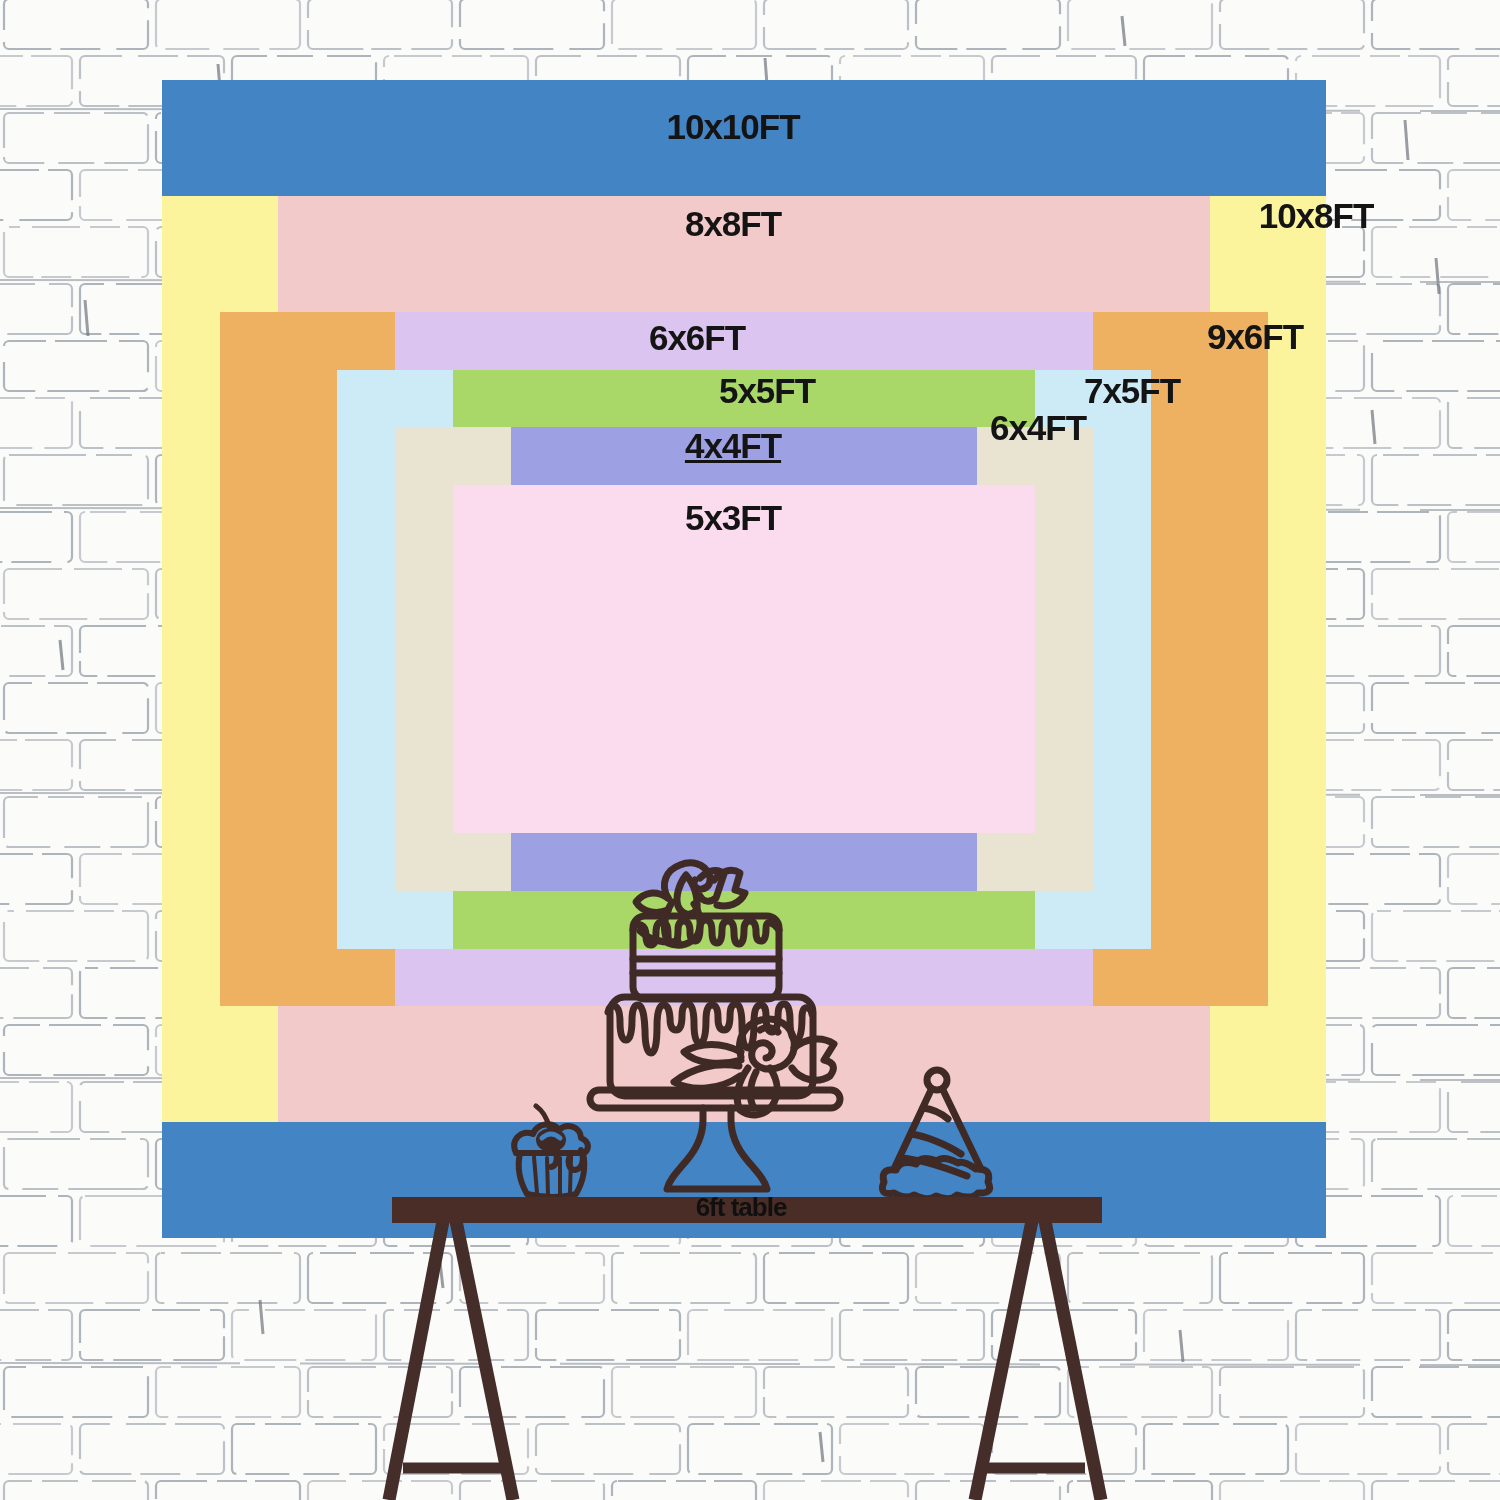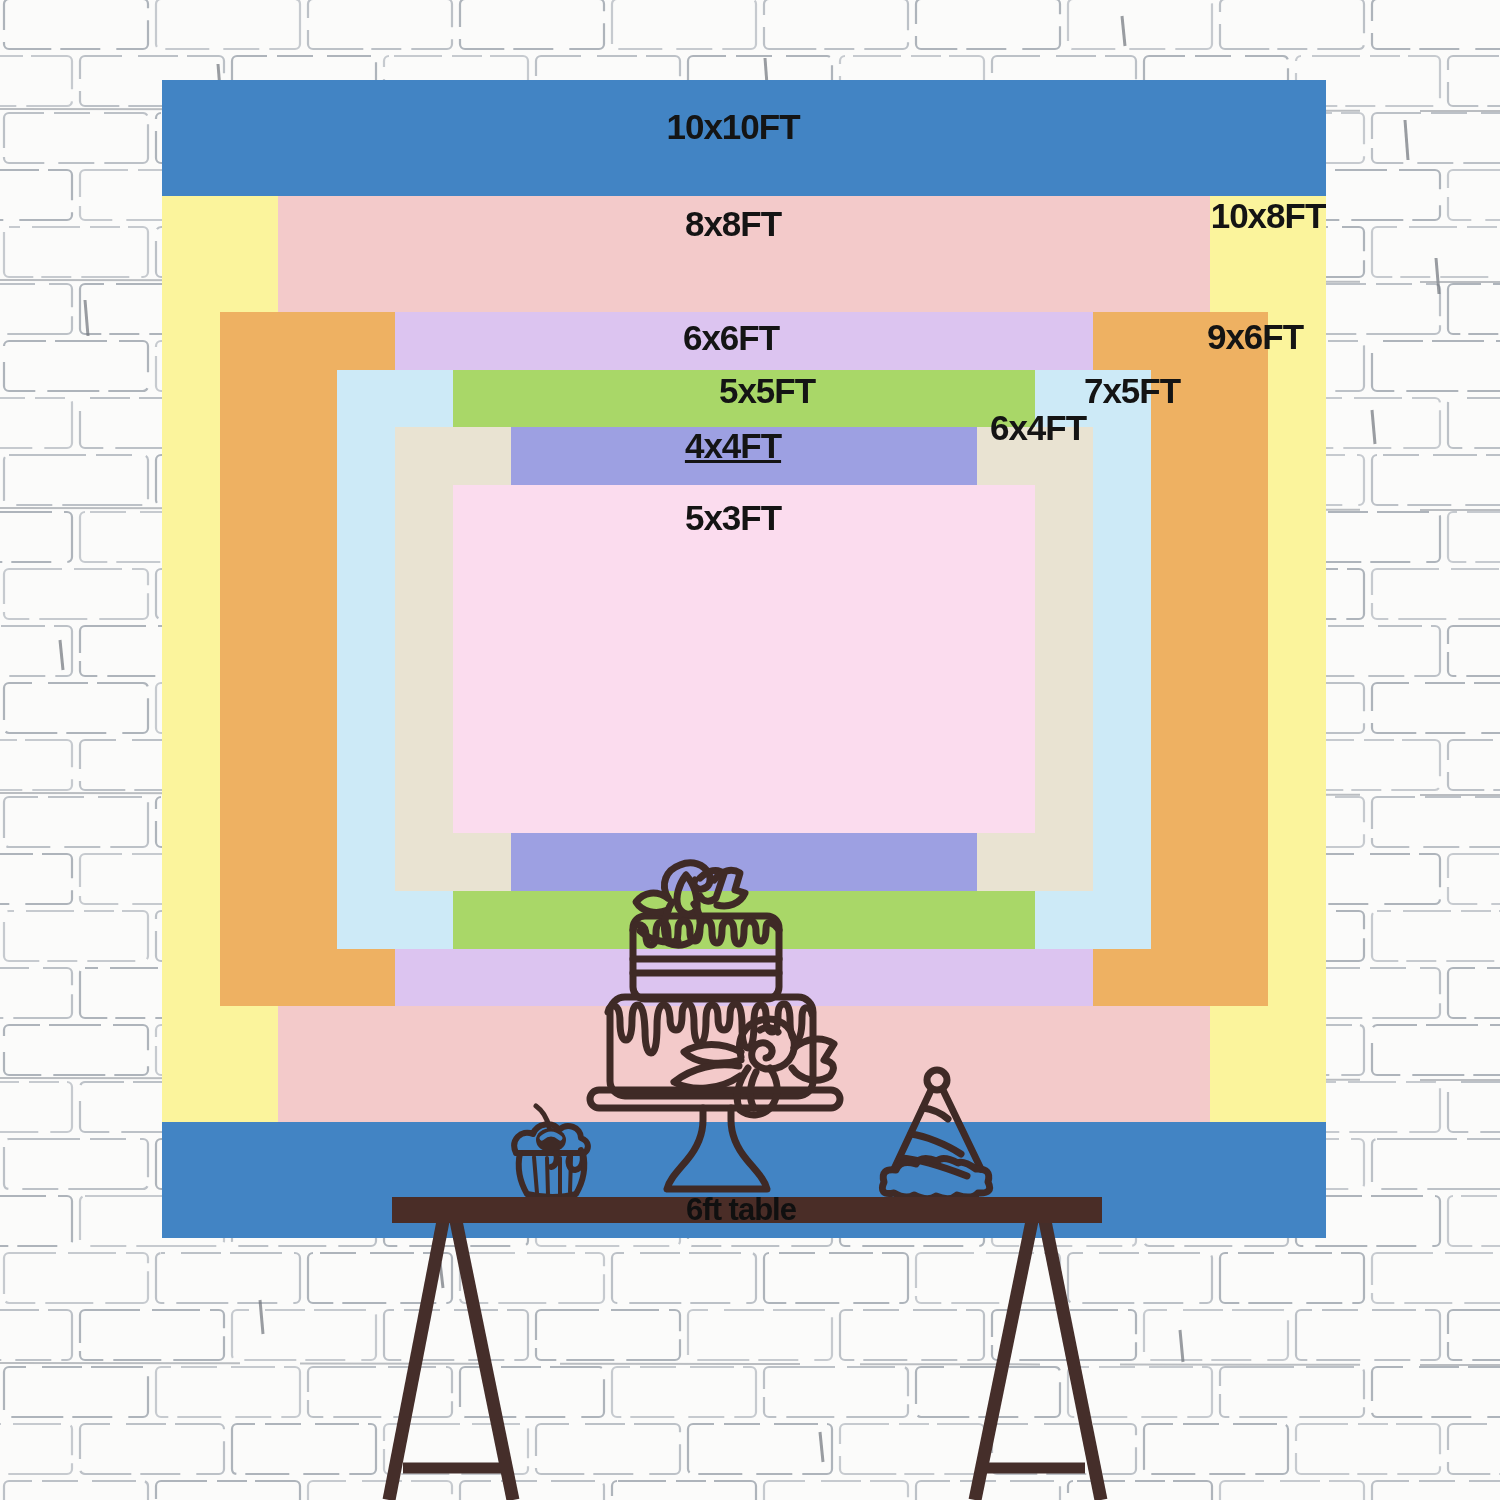--- a/index.html
+++ b/index.html
@@ -10,21 +10,21 @@
   #wall-svg,#art-svg{position:absolute;left:0;top:0;width:1500px;height:1500px;}
   #backdrop-layer{position:absolute;left:0;top:0;width:1500px;height:1500px;}
   .size-rect{position:absolute;}
   .size-label{
     position:absolute;transform:translate(-50%,-50%);
     font-weight:700;font-size:35px;letter-spacing:-1px;white-space:nowrap;
   }
   #table-bar{position:absolute;height:26px;}
   #table-label{
     position:absolute;transform:translateX(-50%);
-    font-weight:700;font-size:31px;letter-spacing:-1px;white-space:nowrap;
+    font-weight:700;font-size:26px;letter-spacing:-1px;white-space:nowrap;
   }
 </style>
 </head>
 <body>
 
 <div id="canvas">
 
   <svg id="wall-svg" viewBox="0 0 1500 1500" xmlns="http://www.w3.org/2000/svg">
     <rect x="0" y="0" width="1500" height="1500" fill="#fbfbfa"></rect>
     <g id="brick-g">
@@ -378,24 +378,24 @@
       <div class="size-rect" style="left: 162px; top: 195.8px; width: 1164px; height: 926.4px; background: rgb(251, 244, 156);"></div>
       <div class="size-rect" style="left: 278.4px; top: 195.8px; width: 931.2px; height: 926.4px; background: rgb(243, 202, 202);"></div>
       <div class="size-rect" style="left: 220.2px; top: 311.6px; width: 1047.6px; height: 694.8px; background: rgb(238, 177, 98);"></div>
       <div class="size-rect" style="left: 394.8px; top: 311.6px; width: 698.4px; height: 694.8px; background: rgb(220, 196, 240);"></div>
       <div class="size-rect" style="left: 336.6px; top: 369.5px; width: 814.8px; height: 579px; background: rgb(205, 234, 247);"></div>
       <div class="size-rect" style="left: 453px; top: 369.5px; width: 582px; height: 579px; background: rgb(169, 215, 104);"></div>
       <div class="size-rect" style="left: 394.8px; top: 427.4px; width: 698.4px; height: 463.2px; background: rgb(233, 227, 210);"></div>
       <div class="size-rect" style="left: 511.2px; top: 427.4px; width: 465.6px; height: 463.2px; background: rgb(157, 160, 226);"></div>
       <div class="size-rect" style="left: 453px; top: 485.3px; width: 582px; height: 347.4px; background: rgb(251, 220, 238);"></div>
       <div class="size-label" style="left: 733px; top: 127px; color: rgb(20, 20, 20);">10x10FT</div>
-      <div class="size-label" style="left: 1268px; top: 216px; color: rgb(20, 20, 20); text-align: right;">10x8FT</div>
+      <div class="size-label" style="left: 1316px; top: 216px; color: rgb(20, 20, 20); text-align: right;">10x8FT</div>
       <div class="size-label" style="left: 733px; top: 216px; color: rgb(20, 20, 20); margin-top: 8px;">8x8FT</div>
       <div class="size-label" style="left: 1211px; top: 337px; color: rgb(20, 20, 20); margin-left: 44px;">9x6FT</div>
-      <div class="size-label" style="left: 731px; top: 338px; color: rgb(20, 20, 20);">6x6FT</div>
+      <div class="size-label" style="left: 697px; top: 338px; color: rgb(20, 20, 20);">6x6FT</div>
       <div class="size-label" style="left: 1100px; top: 391px; color: rgb(20, 20, 20); margin-left: 32px;">7x5FT</div>
       <div class="size-label" style="left: 733px; top: 391px; color: rgb(20, 20, 20); margin-left: 34px;">5x5FT</div>
       <div class="size-label" style="left: 1038px; top: 428px; color: rgb(20, 20, 20);">6x4FT</div>
       <div class="size-label" style="left: 733px; top: 446px; color: rgb(20, 20, 20); text-decoration: underline;">4x4FT</div>
       <div class="size-label" style="left: 733px; top: 518px; color: rgb(20, 20, 20);">5x3FT</div>
     </div>
 
   <svg id="art-svg" viewBox="0 0 1500 1500" xmlns="http://www.w3.org/2000/svg">
 
     <g id="legs-g" stroke-width="13" fill="none" stroke-linecap="butt" stroke="#452e2a">

